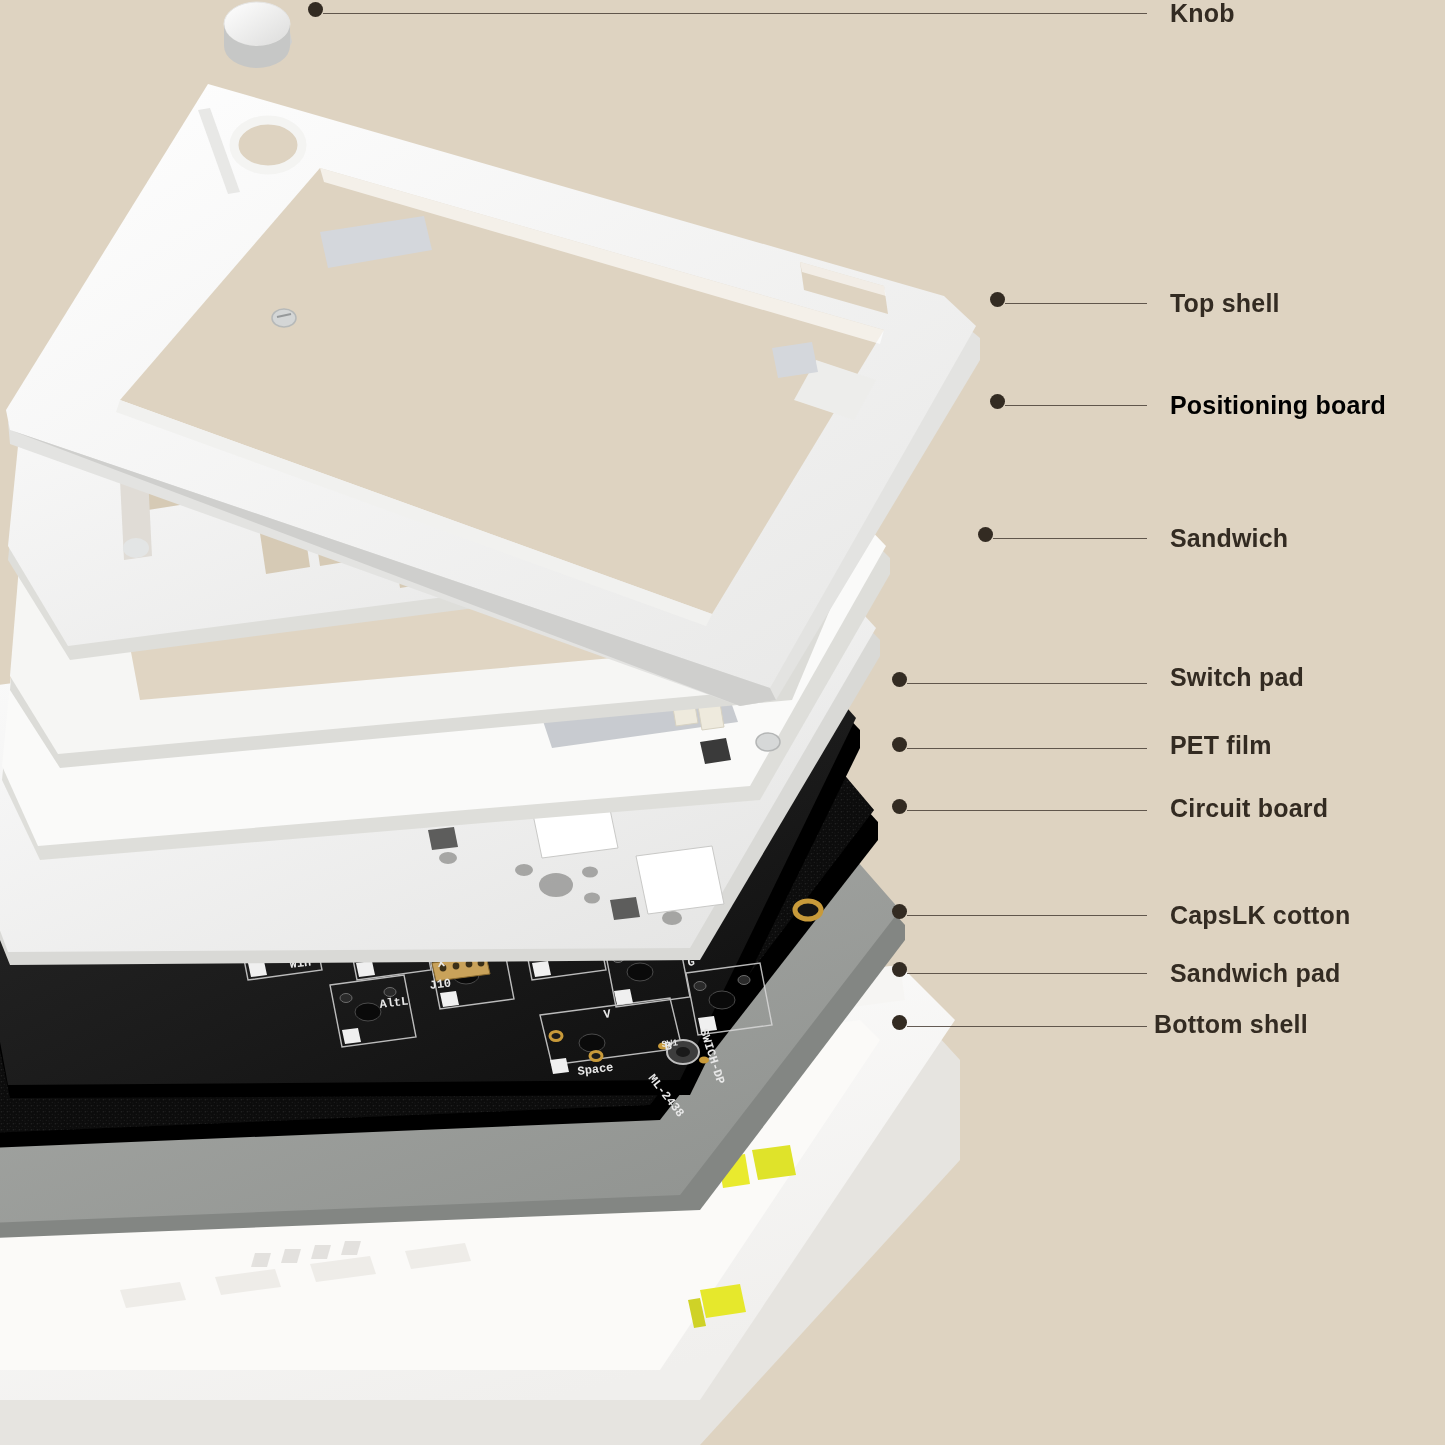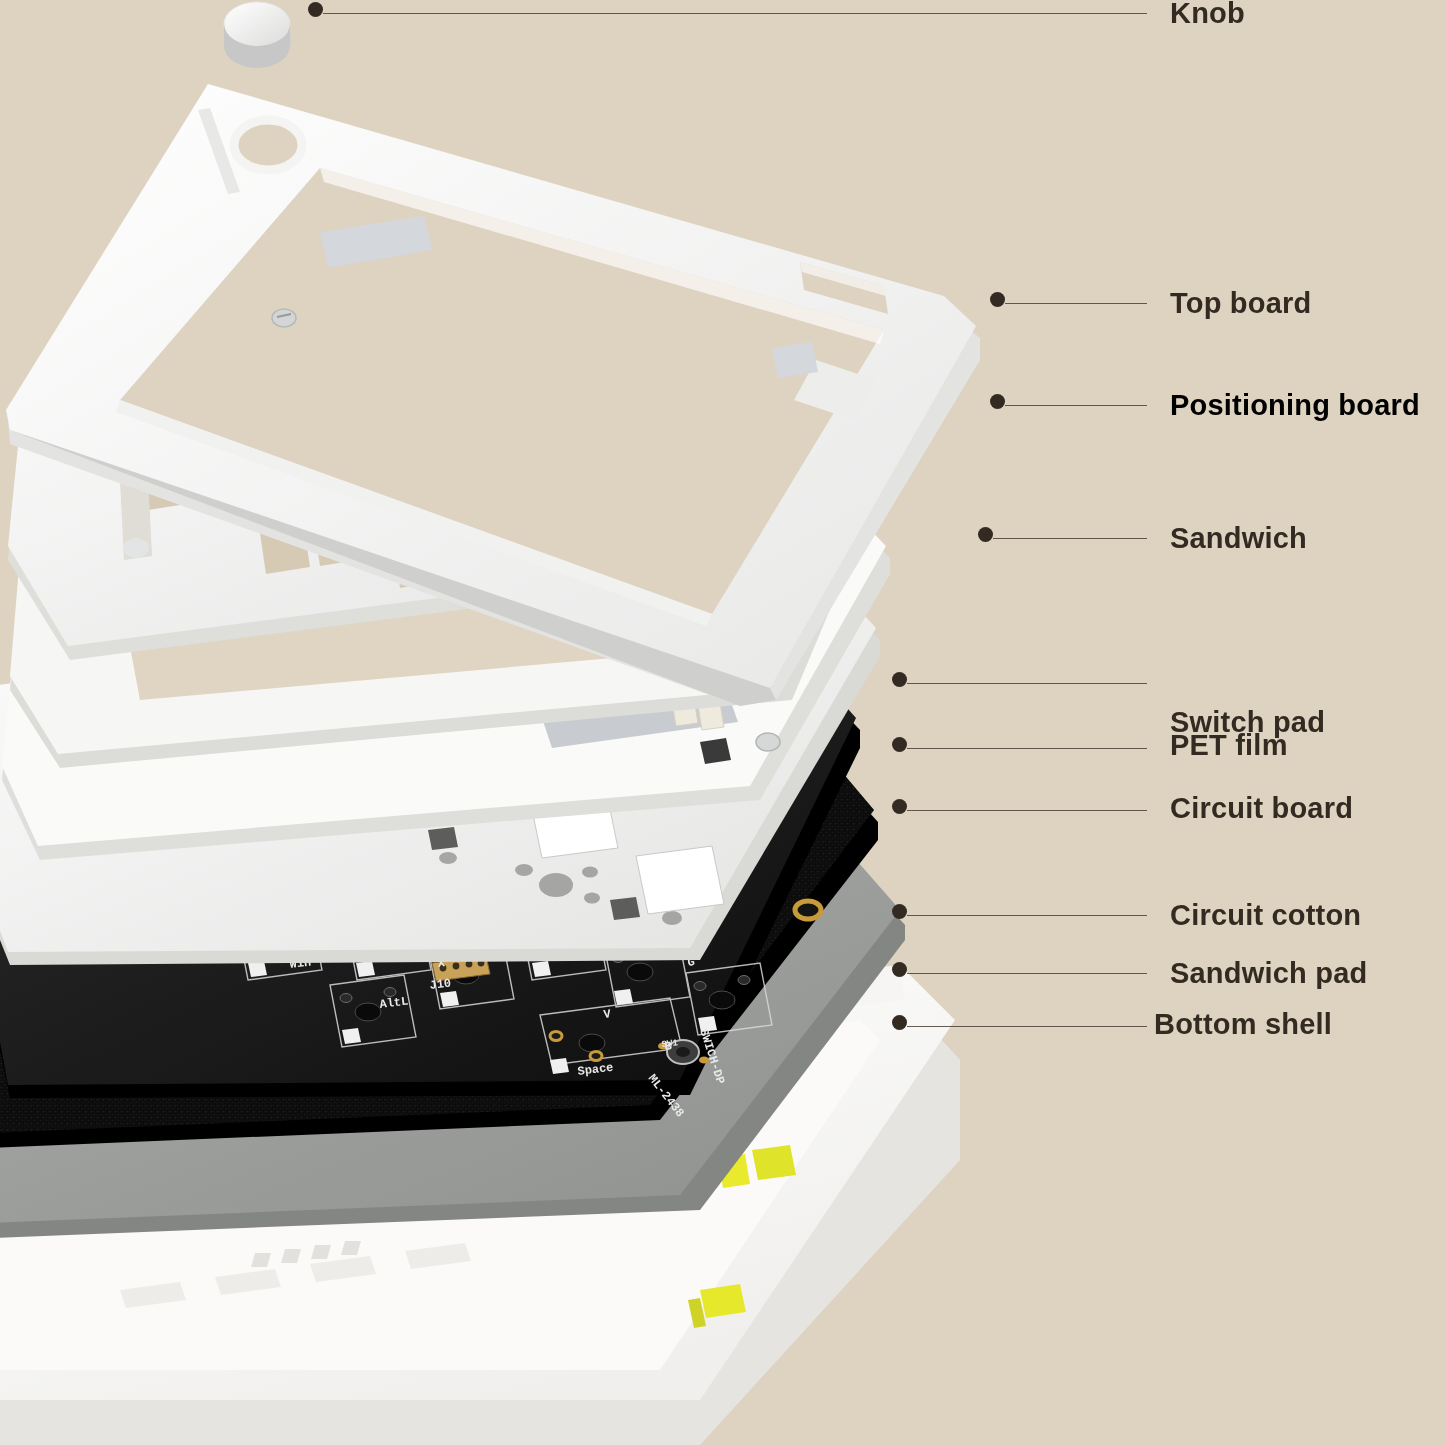--- a/index.html
+++ b/index.html
@@ -16,21 +16,21 @@
   .callout{position:absolute;display:flex;align-items:center;height:0;}
   .callout .dot{
     width:15px;height:15px;border-radius:50%;
     background:#2e2820;flex:0 0 auto;margin-top:0;
   }
   .callout .lead{
     height:1px;background:#4a4037;flex:0 0 auto;opacity:.85;
   }
   .callout .txt{
     position:absolute;white-space:nowrap;
-    font-size:29px;font-weight:bold;color:#332b22;
+    font-size:25px;font-weight:bold;color:#332b22;
     letter-spacing:.2px;line-height:1;
     transform:translateY(-50%);
     top:0;
   }
 
   
   #scene{position:absolute;left:0;top:0;width:1445px;height:1445px;}
 
   .lbl-pcb{
     font-family:"Liberation Mono", monospace;
@@ -447,57 +447,57 @@
 
   <div class="callout" style="left: 315px; top: 13px;">
     <span class="dot" style="margin-left: -7px; margin-top: -7px; background: rgb(51, 43, 34);"></span>
     <span class="lead" style="width: 824px; background: rgb(74, 64, 55);"></span>
     <span class="txt" style="left: 855px; top: 0px; color: rgb(51, 43, 34);">Knob</span>
   </div>
 
   <div class="callout" style="left: 997px; top: 303px;">
     <span class="dot" style="margin-left: -7px; margin-top: -7px; background: rgb(51, 43, 34);"></span>
     <span class="lead" style="width: 142px; background: rgb(74, 64, 55);"></span>
-    <span class="txt" style="left: 173px; top: 0px; color: rgb(51, 43, 34);">Top board</span>
+    <span class="txt" style="left: 173px; top: 0px; color: rgb(51, 43, 34);">Top shell</span>
   </div>
 
   <div class="callout" style="left: 997px; top: 405px;">
     <span class="dot" style="margin-left: -7px; margin-top: -7px; background: rgb(51, 43, 34);"></span>
     <span class="lead" style="width: 142px; background: rgb(74, 64, 55);"></span>
     <span class="txt" style="left: 173px; top: 0px; color: #000000;">Positioning board</span>
   </div>
 
   <div class="callout" style="left: 985px; top: 538px;">
     <span class="dot" style="margin-left: -7px; margin-top: -7px; background: rgb(51, 43, 34);"></span>
     <span class="lead" style="width: 154px; background: rgb(74, 64, 55);"></span>
     <span class="txt" style="left: 185px; top: 0px; color: rgb(51, 43, 34);">Sandwich</span>
   </div>
 
   <div class="callout" style="left: 899px; top: 683px;">
     <span class="dot" style="margin-left: -7px; margin-top: -7px; background: rgb(51, 43, 34);"></span>
     <span class="lead" style="width: 240px; background: rgb(74, 64, 55);"></span>
-    <span class="txt" style="left: 271px; top: -6px; color: rgb(51, 43, 34); margin-top: 45px;">Switch pad</span>
+    <span class="txt" style="left: 271px; top: -6px; color: rgb(51, 43, 34);">Switch pad</span>
   </div>
 
   <div class="callout" style="left: 899px; top: 748px;">
     <span class="dot" style="margin-left: -7px; margin-top: -7px; background: rgb(51, 43, 34);"></span>
     <span class="lead" style="width: 240px; background: rgb(74, 64, 55);"></span>
     <span class="txt" style="left: 271px; top: -3px; color: rgb(51, 43, 34);">PET film</span>
   </div>
 
   <div class="callout" style="left: 899px; top: 810px;">
     <span class="dot" style="margin-left: -7px; margin-top: -7px; background: rgb(51, 43, 34);"></span>
     <span class="lead" style="width: 240px; background: rgb(74, 64, 55);"></span>
     <span class="txt" style="left: 271px; top: -2px; color: rgb(51, 43, 34);">Circuit board</span>
   </div>
 
   <div class="callout" style="left: 899px; top: 915px;">
     <span class="dot" style="margin-left: -7px; margin-top: -7px; background: rgb(51, 43, 34);"></span>
     <span class="lead" style="width: 240px; background: rgb(74, 64, 55);"></span>
-    <span class="txt" style="left: 271px; top: 0px; color: rgb(51, 43, 34);">Circuit cotton</span>
+    <span class="txt" style="left: 271px; top: 0px; color: rgb(51, 43, 34);">CapsLK cotton</span>
   </div>
 
   <div class="callout" style="left: 899px; top: 973px;">
     <span class="dot" style="margin-left: -7px; margin-top: -7px; background: rgb(51, 43, 34);"></span>
     <span class="lead" style="width: 240px; background: rgb(74, 64, 55);"></span>
     <span class="txt" style="left: 271px; top: 0px; color: rgb(51, 43, 34);">Sandwich pad</span>
   </div>
 
   <div class="callout" style="left: 899px; top: 1026px;">
     <span class="dot" style="margin-left: -7px; margin-top: -7px; background: rgb(51, 43, 34);"></span>

